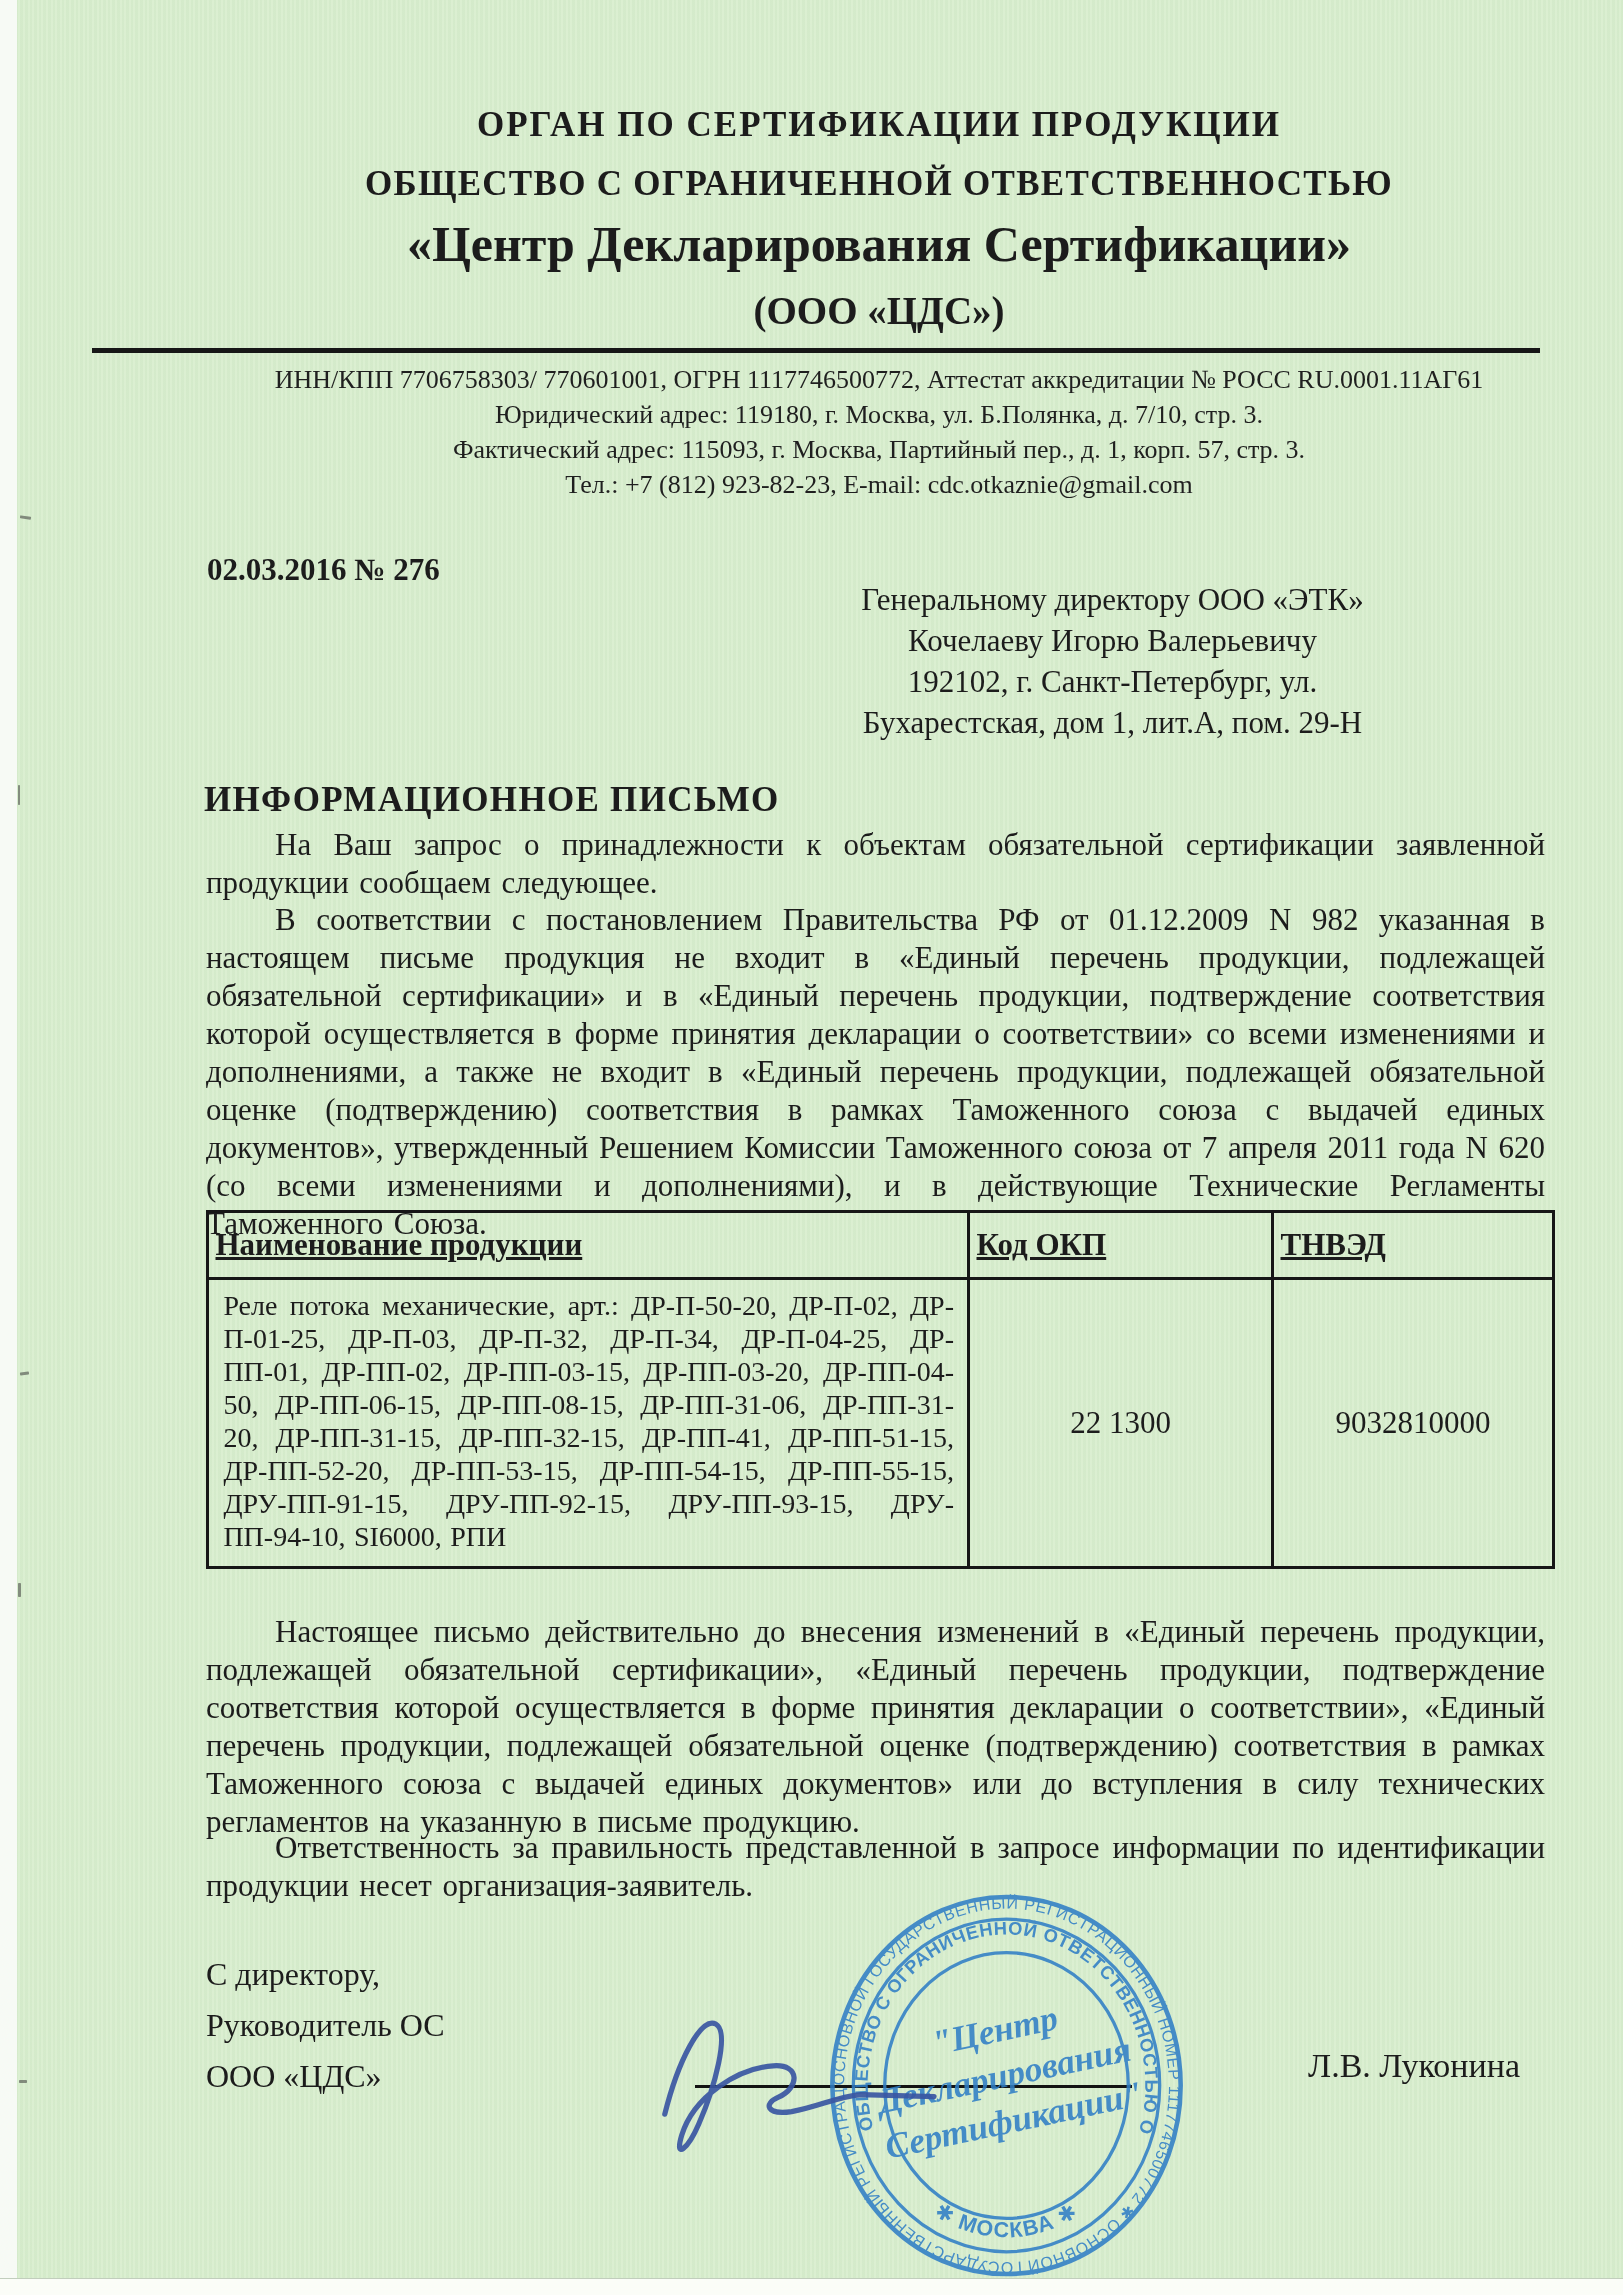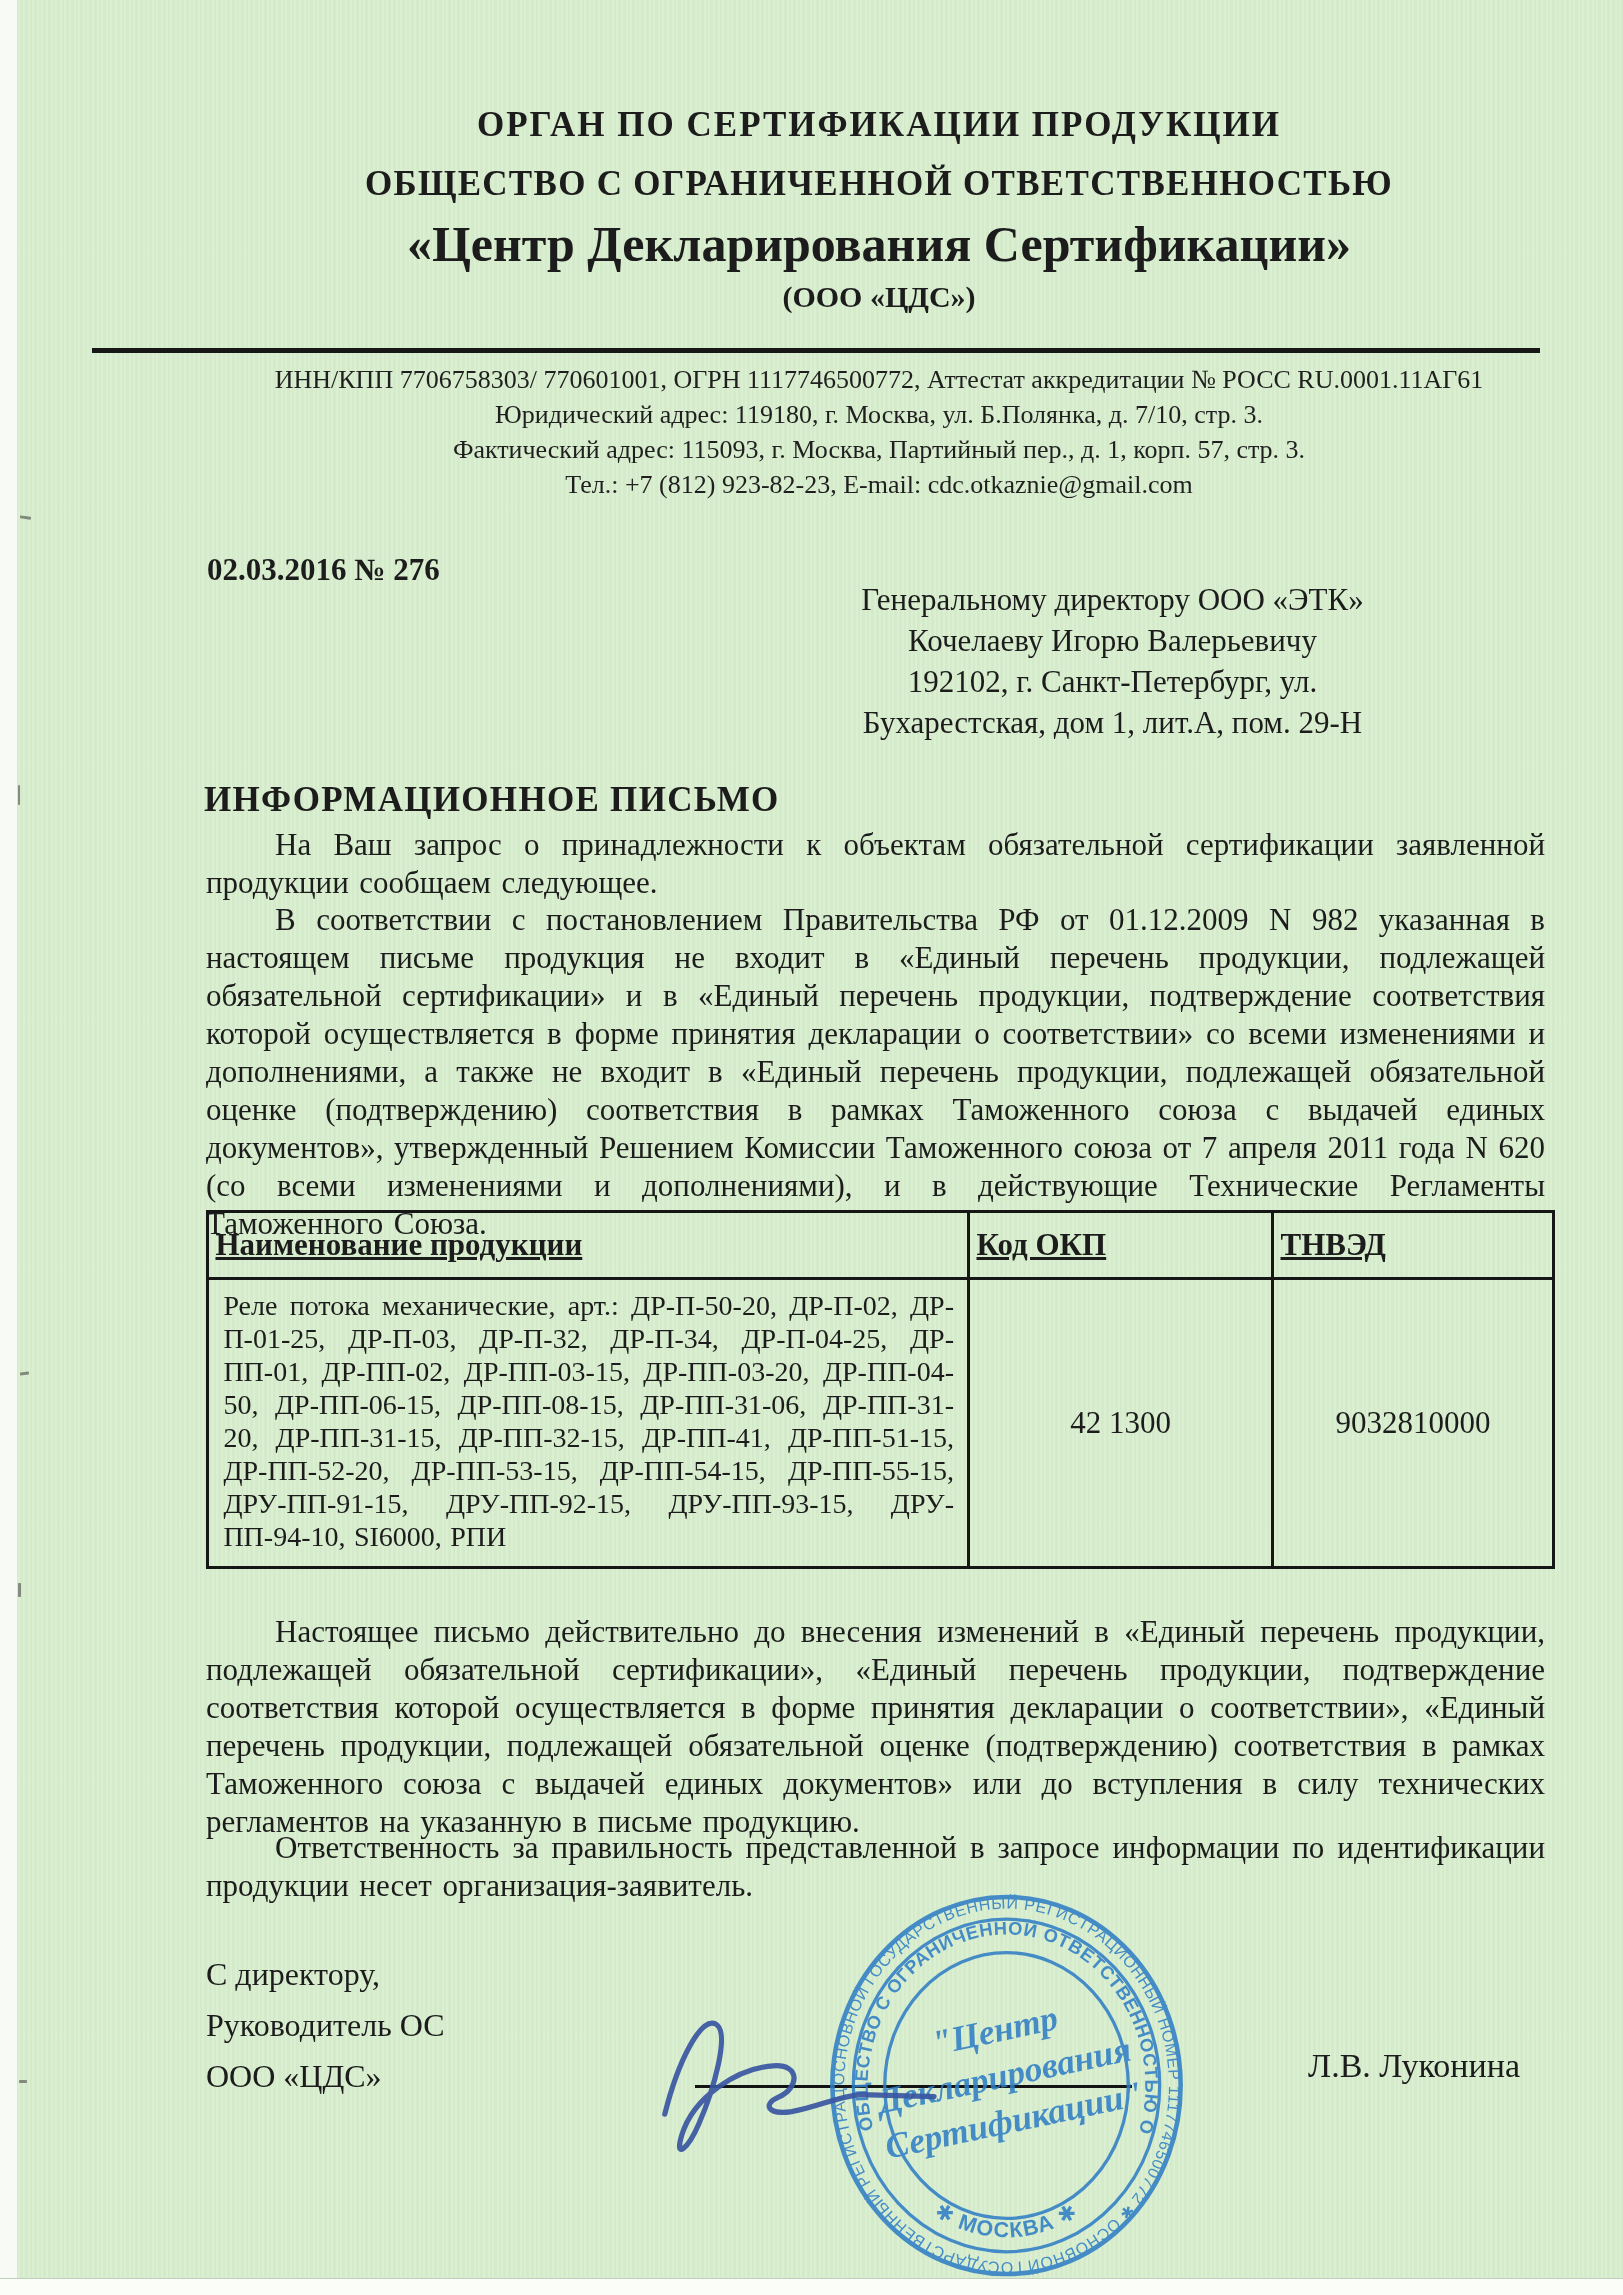--- a/index.html
+++ b/index.html
@@ -19,21 +19,21 @@
   .a1{left:19.6px;top:516px;width:10.5px;height:3.3px;transform:rotate(8deg);}
   .a2{left:17.7px;top:785px;width:2.6px;height:19.6px;}
   .a3{left:20px;top:1372px;width:9.2px;height:3.3px;transform:rotate(-6deg);}
   .a4{left:18.3px;top:1583px;width:2.6px;height:14.4px;}
   .a5{left:19px;top:2080px;width:7.9px;height:2.6px;}
 
   .org-header{position:absolute;left:203px;top:0;width:1352px;text-align:center;font-weight:bold;}
   .org-h1{position:absolute;left:0;top:105px;width:100%;font-size:35px;letter-spacing:2px;}
   .org-h2{position:absolute;left:0;top:164px;width:100%;font-size:35px;letter-spacing:1.3px;}
   .org-h3{position:absolute;left:0;top:215px;width:100%;font-size:50px;}
-  .org-h4{position:absolute;left:0;top:280px;width:100%;font-size:30px;}
+  .org-h4{position:absolute;left:0;top:288px;width:100%;font-size:39px;}
 
   .rule{position:absolute;left:92px;top:348px;width:1448px;height:5.2px;background:#171717;}
 
   .letterhead{position:absolute;left:203px;top:362px;width:1352px;text-align:center;font-size:26px;line-height:35px;color:#1f1f1f;}
 
   .ref-line{position:absolute;left:207px;top:552px;font-size:31px;font-weight:bold;}
 
   .recipient{position:absolute;right:85px;top:579px;width:851px;text-align:center;font-size:31px;font-weight:normal;line-height:41px;}
 
   .doc-title{position:absolute;left:204px;top:780px;width:1335px;text-align:left;font-size:35px;font-weight:bold;letter-spacing:1.3px;}
@@ -114,21 +114,21 @@
     <thead>
       <tr>
         <th>Наименование продукции</th>
         <th>Код ОКП</th>
         <th>ТНВЭД</th>
       </tr>
     </thead>
     <tbody>
       <tr>
         <td class="cell-name">Реле потока механические, арт.: ДР-П-50-20, ДР-П-02, ДР-П-01-25, ДР-П-03, ДР-П-32, ДР-П-34, ДР-П-04-25, ДР-ПП-01, ДР-ПП-02, ДР-ПП-03-15, ДР-ПП-03-20, ДР-ПП-04-50, ДР-ПП-06-15, ДР-ПП-08-15, ДР-ПП-31-06, ДР-ПП-31-20, ДР-ПП-31-15, ДР-ПП-32-15, ДР-ПП-41, ДР-ПП-51-15, ДР-ПП-52-20, ДР-ПП-53-15, ДР-ПП-54-15, ДР-ПП-55-15, ДРУ-ПП-91-15, ДРУ-ПП-92-15, ДРУ-ПП-93-15, ДРУ-ПП-94-10, SI6000, РПИ</td>
-        <td class="cell-code">42 1300</td>
+        <td class="cell-code">22 1300</td>
         <td class="cell-code">9032810000</td>
       </tr>
     </tbody>
   </table>
 
   <p class="para p3">Настоящее письмо действительно до внесения изменений в «Единый перечень продукции, подлежащей обязательной сертификации», «Единый перечень продукции, подтверждение соответствия которой осуществляется в форме принятия декларации о соответствии», «Единый перечень продукции, подлежащей обязательной оценке (подтверждению) соответствия в рамках Таможенного союза с выдачей единых документов» или до вступления в силу технических регламентов на указанную в письме продукцию.</p>
   <p class="para p4">Ответственность за правильность представленной в запросе информации по идентификации продукции несет организация-заявитель.</p>
 
   <div class="closing">
     <div>С директору,</div>

